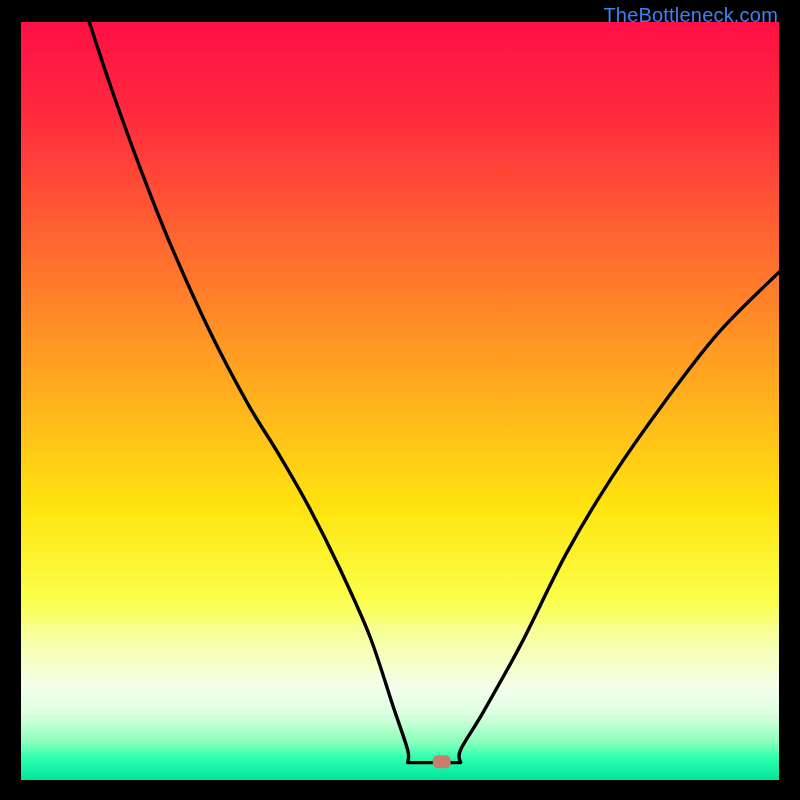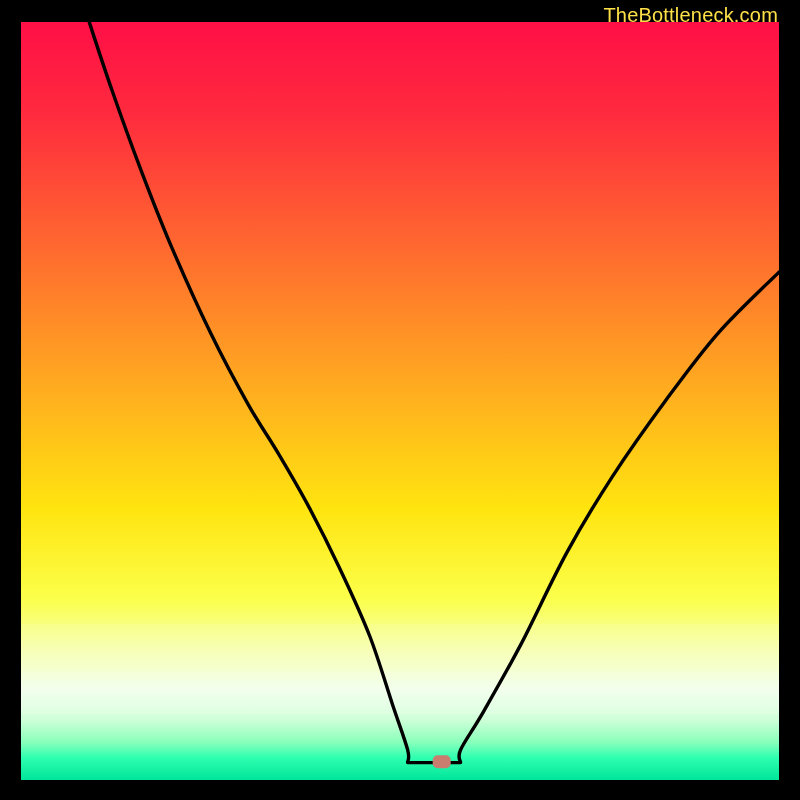--- a/index.html
+++ b/index.html
@@ -22,21 +22,21 @@
     left: 21px;
     top: 22px;
     width: 758px;
     height: 758px;
     overflow: hidden;
   }
   .watermark {
     position: absolute;
     top: 4px;
     right: 22px;
-    color: #fde047;
+    color: #3b82f6;
     font-size: 20px;
     font-weight: 500;
     letter-spacing: 0.2px;
     user-select: none;
   }
   svg { display: block; }
 </style>
 </head>
 <body>
 

